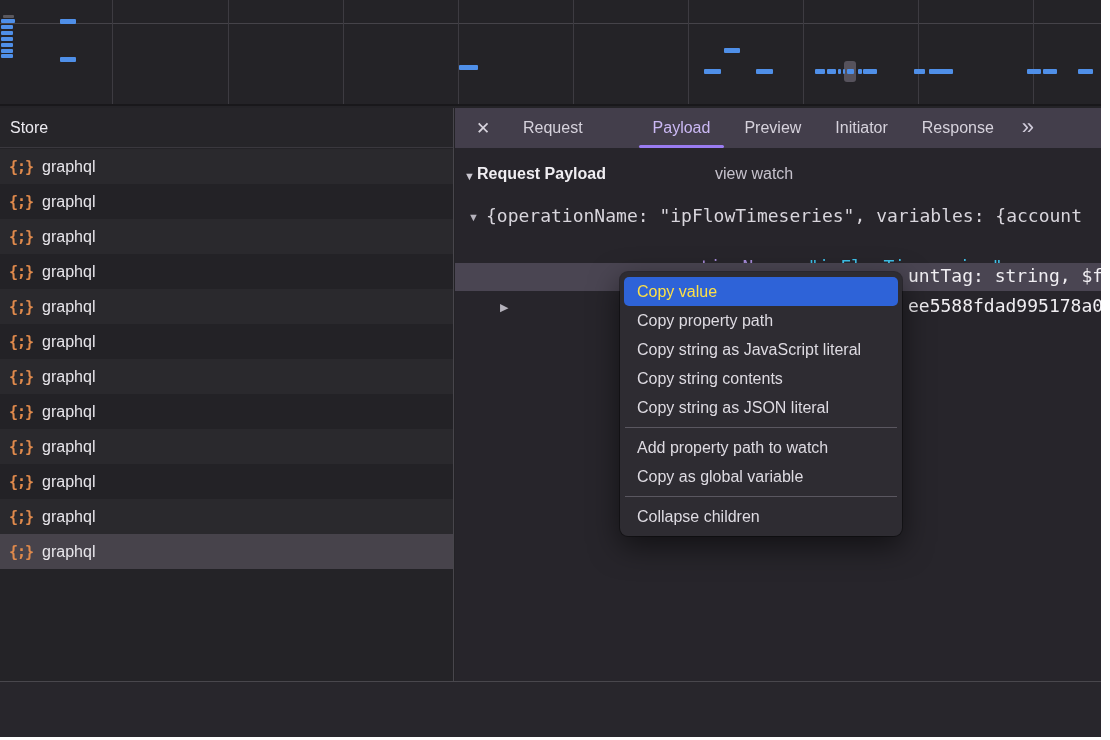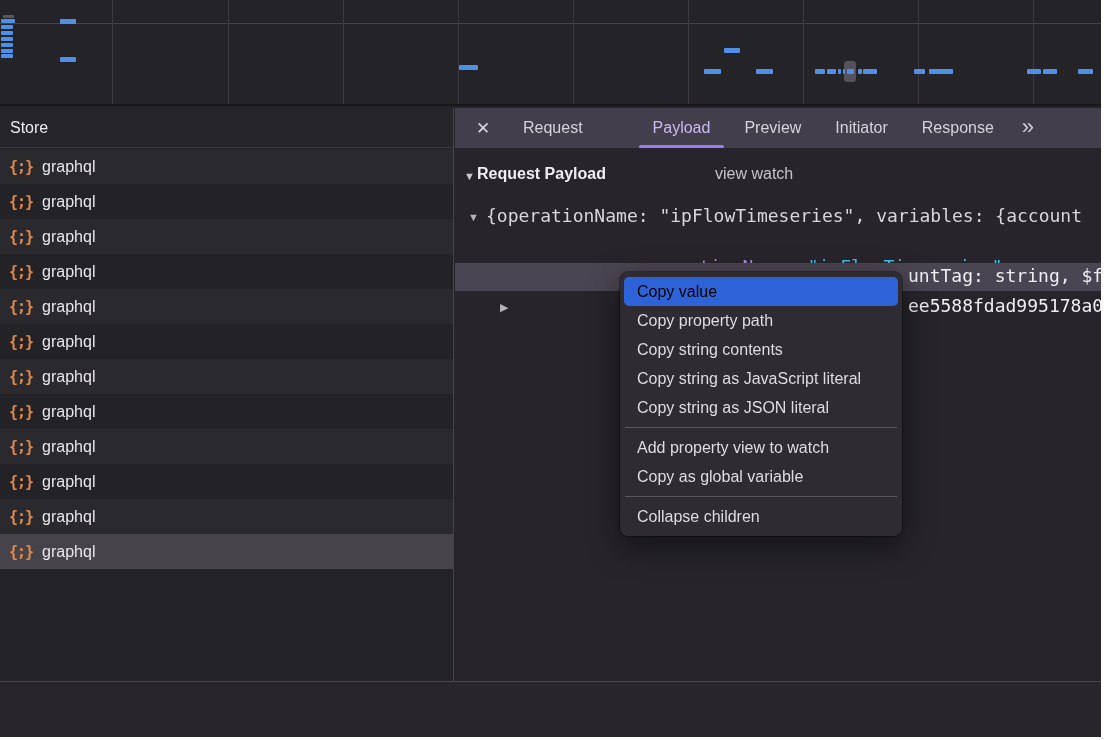--- a/index.html
+++ b/index.html
@@ -58,21 +58,21 @@
   .w{color:#f0eef2;}
   .tree-line.hl{background:#4a4552;height:28px;}
 
   
   .summary-bar{position:absolute;left:0;right:0;top:681px;bottom:0;background:#28262c;border-top:1px solid #49474d;}
 
   
   .context-menu{position:absolute;left:620px;top:272px;width:282px;background:#2e2c32;border-radius:8px;padding:5px 4px;
     box-shadow:0 10px 30px rgba(0,0,0,.55),0 0 0 1px rgba(0,0,0,.35);}
   .menu-item{height:29px;line-height:29px;padding-left:13px;font-size:16px;color:#dedbe2;border-radius:5px;white-space:nowrap;}
-  .menu-item.highlighted{background:var(--selection-blue);color:#000000;}
+  .menu-item.highlighted{background:var(--selection-blue);color:#fde047;}
   .menu-separator{height:1px;background:#5a5760;margin:5px 1px;}
 </style>
 </head>
 <body>
 
 <div class="stage">
   <div class="devtools">
 
     <div class="overview">
       <div class="gridline-h"></div>
@@ -220,24 +220,24 @@
           <span class="tree-text w" style="left:453px;">ee5588fdad995178a0</span>
         </div>
       </div>
     </div>
 
     <div class="summary-bar"></div>
 
     <div class="context-menu">
         <div class="menu-item highlighted">Copy value</div>
         <div class="menu-item">Copy property path</div>
+        <div class="menu-item">Copy string as JavaScript literal</div>
         <div class="menu-item">Copy string contents</div>
-        <div class="menu-item">Copy string as JavaScript literal</div>
         <div class="menu-item">Copy string as JSON literal</div>
         <div class="menu-separator"></div>
-        <div class="menu-item">Add property view to watch</div>
+        <div class="menu-item">Add property path to watch</div>
         <div class="menu-item">Copy as global variable</div>
         <div class="menu-separator"></div>
         <div class="menu-item">Collapse children</div>
       </div>
 
   </div>
 </div>
 
 </body></html>

